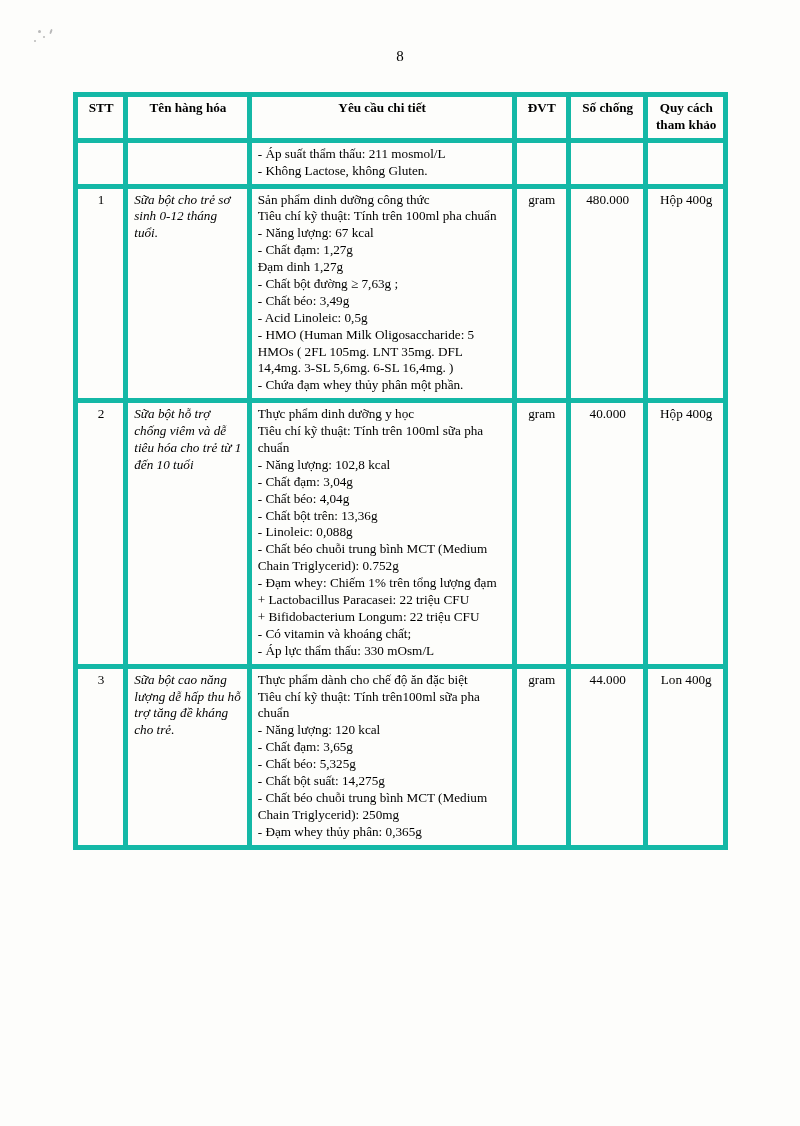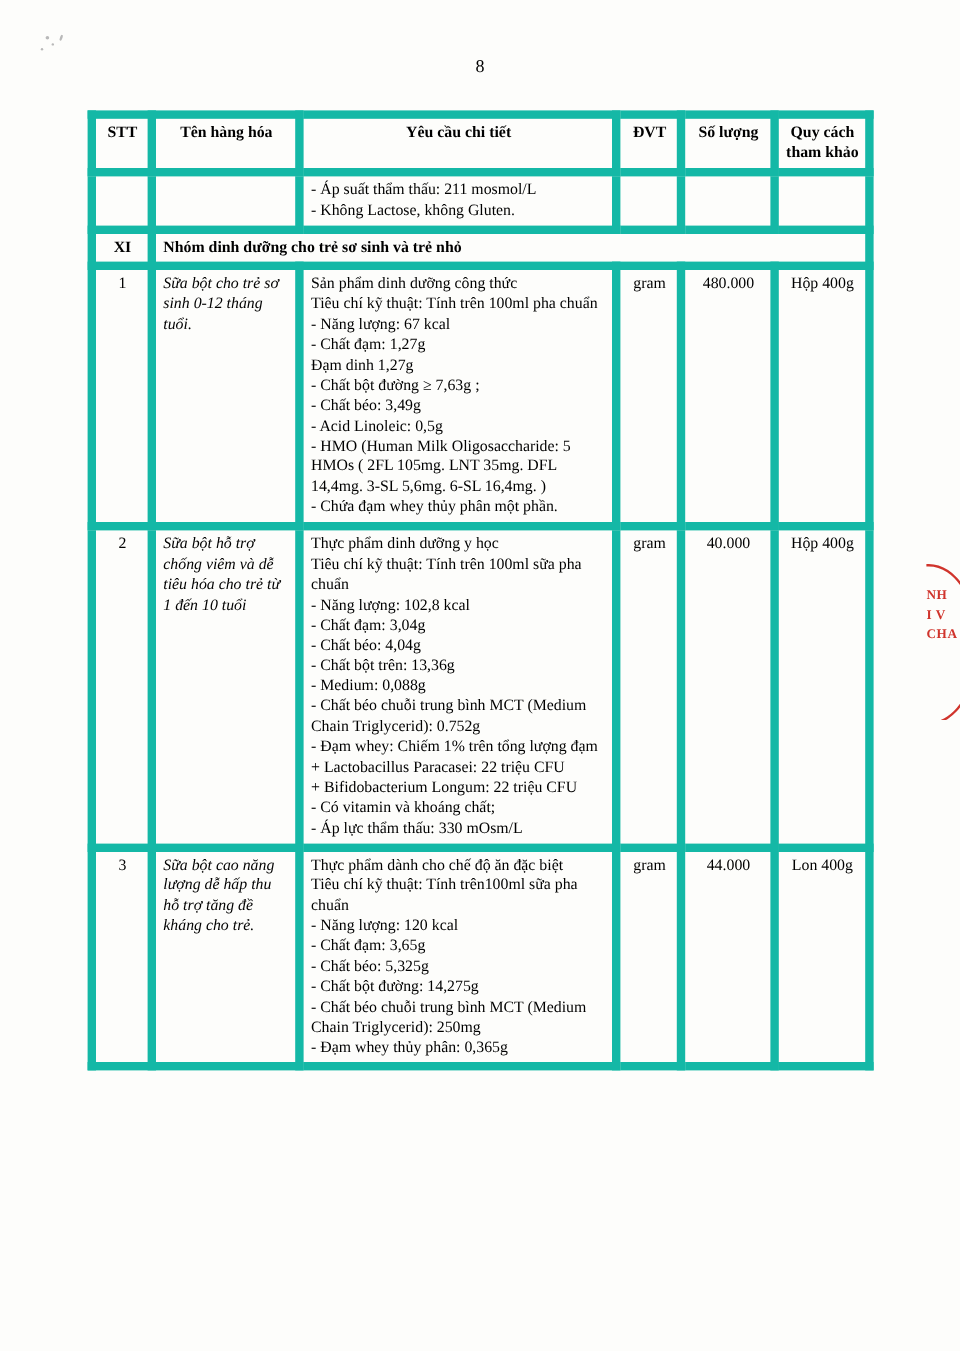--- a/index.html
+++ b/index.html
@@ -41,21 +41,21 @@
 
   table.doc {
     position: absolute;
     left: 73px;
     top: 92px;
     width: 655px;
     border-collapse: collapse;
     table-layout: fixed;
   }
   table.doc td, table.doc th {
-    border: 7px solid #14b8a6;
+    border: 5px solid #14b8a6;
     vertical-align: top;
     padding: 3px 5px 4px 6px;
     font-size: 13.2px;
     line-height: 1.28;
   }
   thead th {
     text-align: center;
     vertical-align: middle;
     font-weight: bold;
     font-size: 13.6px;
@@ -146,41 +146,37 @@
       <col class="col-dvt">
       <col class="col-qty">
       <col class="col-spec">
     </colgroup>
     <thead>
       <tr>
         <th>STT</th>
         <th>Tên hàng hóa</th>
         <th>Yêu cầu chi tiết</th>
         <th>ĐVT</th>
-        <th>Số lượng</th>
+        <th>Số chống</th>
         <th>Quy cách tham khảo</th>
       </tr>
     </thead>
     <tbody>
       <tr>
         <td></td>
         <td></td>
         <td class="lines">
           <div>- Áp suất thẩm thấu: 211 mosmol/L</div>
           <div>- Không Lactose, không Gluten.</div>
         </td>
         <td></td>
         <td></td>
         <td></td>
       </tr>
 
-      <tr>
-        <td class="sect-label">XI</td>
-        <td class="sect-title" colspan="5">Nhóm dinh dưỡng cho trẻ sơ sinh và trẻ nhỏ</td>
-      </tr>
 
       <tr>
         <td class="c-center">1</td>
         <td class="c-mid">Sữa bột cho trẻ sơ sinh 0-12 tháng tuổi.</td>
         <td class="lines">
           <div class="b">Sản phẩm dinh dưỡng công thức</div>
           <div class="b">Tiêu chí kỹ thuật: Tính trên 100ml pha chuẩn</div>
           <div>- Năng lượng: 67 kcal</div>
           <div>- Chất đạm: 1,27g</div>
           <div>Đạm dinh 1,27g</div>
@@ -198,21 +194,21 @@
       <tr>
         <td class="c-center">2</td>
         <td class="c-mid">Sữa bột hỗ trợ chống viêm và dễ tiêu hóa cho trẻ từ 1 đến 10 tuổi</td>
         <td class="lines">
           <div class="b">Thực phẩm dinh dưỡng y học</div>
           <div class="b">Tiêu chí kỹ thuật: Tính trên 100ml sữa pha chuẩn</div>
           <div>- Năng lượng: 102,8 kcal</div>
           <div>- Chất đạm: 3,04g</div>
           <div>- Chất béo: 4,04g</div>
           <div>- Chất bột trên: 13,36g</div>
-          <div>- Medium: 0,088g</div>
+          <div>- Linoleic: 0,088g</div>
           <div>- Chất béo chuỗi trung bình MCT (Medium Chain Triglycerid): 0.752g</div>
           <div>- Đạm whey: Chiếm 1% trên tổng lượng đạm</div>
           <div>+ Lactobacillus Paracasei: 22 triệu CFU</div>
           <div>+ Bifidobacterium Longum: 22 triệu CFU</div>
           <div>- Có vitamin và khoáng chất;</div>
           <div>- Áp lực thẩm thấu: 330 mOsm/L</div>
         </td>
         <td class="c-center">gram</td>
         <td class="c-center">40.000</td>
         <td class="c-center">Hộp 400g</td>
@@ -220,33 +216,25 @@
 
       <tr>
         <td class="c-center">3</td>
         <td class="c-mid">Sữa bột cao năng lượng dễ hấp thu hỗ trợ tăng đề kháng cho trẻ.</td>
         <td class="lines">
           <div class="b">Thực phẩm dành cho chế độ ăn đặc biệt</div>
           <div class="b">Tiêu chí kỹ thuật: Tính trên100ml sữa pha chuẩn</div>
           <div>- Năng lượng: 120 kcal</div>
           <div>- Chất đạm: 3,65g</div>
           <div>- Chất béo: 5,325g</div>
-          <div>- Chất bột đường: 14,275g</div>
+          <div>- Chất bột suất: 14,275g</div>
           <div>- Chất béo chuỗi trung bình MCT (Medium Chain Triglycerid): 250mg</div>
           <div>- Đạm whey thủy phân: 0,365g</div>
         </td>
         <td class="c-center">gram</td>
         <td class="c-center">44.000</td>
         <td class="c-center">Lon 400g</td>
       </tr>
     </tbody>
   </table>
 
-  <div class="stamp">
-    <div class="arc"></div>
-    <div class="txt">
-      <div>NH</div>
-      <div>I V</div>
-      <div>CHA</div>
-    </div>
-  </div>
 
 </div>
 
 </body></html>

